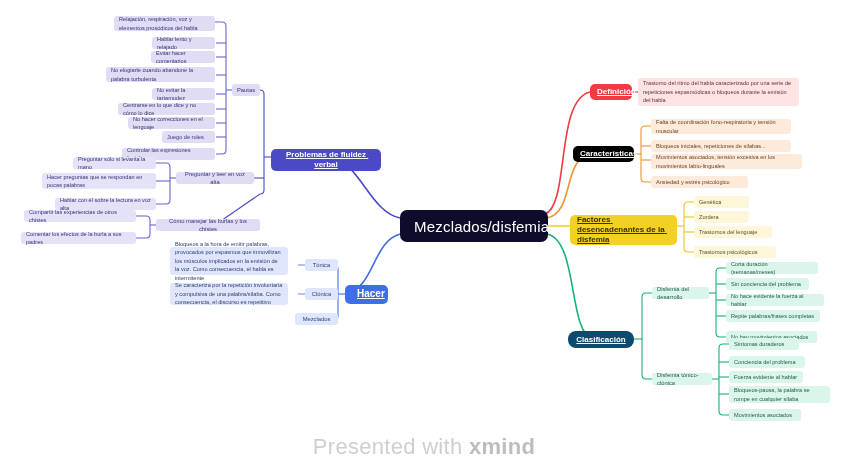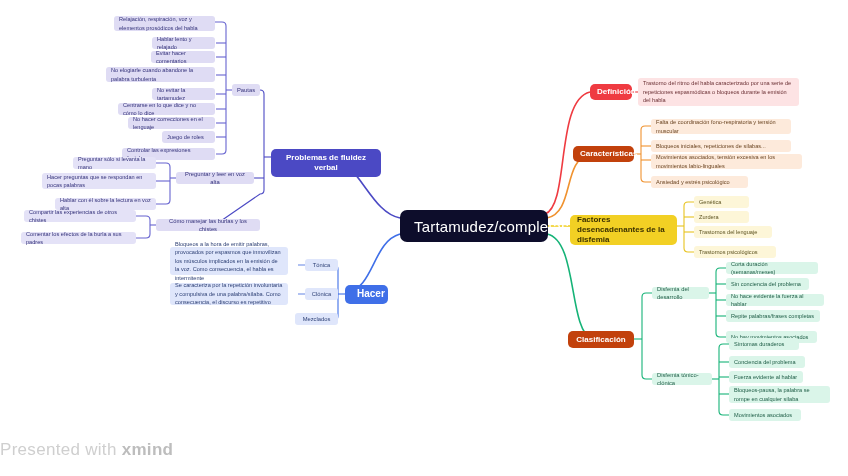--- a/index.html
+++ b/index.html
@@ -12,47 +12,47 @@
         border-radius:4px;white-space:pre-wrap;z-index:3;}
   .node span{display:block;width:100%;}
 
   
   .central{background:#0d0d2b;color:#ffffff;border-radius:7px;
            font-size:15px;font-weight:400;letter-spacing:.2px;
            padding:0 14px;justify-content:center;}
 
   
   .main-chip{color:#ffffff;font-size:8px;font-weight:700;border-radius:5px;
-             padding:3px 7px;line-height:1.25;}
+             padding:3px 7px;line-height:1.25;text-decoration:underline;}
   .c-def{background:#ef3b41;}
-  .c-car{background:#c2410c;}
+  .c-car{background:#000000;}
   .c-fac{background:#f2d024;color:#3b3100;}
-  .c-cla{background:#c2410c;}
+  .c-cla{background:#0c4a6e;border-radius:8px;}
   .c-prob{background:#4b49c4;}
   .c-tipos{background:#3f6fe8;font-size:10px;padding:4px 12px;}
 
   
   .leaf{font-size:5.6px;line-height:1.5;border-radius:3px;padding:3px 5px;
         color:#3a3a3a;}
   .l-red{background:#fde3e4;color:#6b3034;}
   .l-ora{background:#fdeadb;color:#6b4522;}
   .l-yel{background:#fdf6d8;color:#5c5220;}
   .l-gre{background:#daf5e9;color:#1d5c45;}
   .l-pur{background:#dfdcf4;color:#34327a;}
   .l-pur2{background:#e4e2f7;color:#34327a;}
   .l-blu{background:#dfe6fb;color:#2c3f74;}
 
   .sub-chip{font-size:5.8px;border-radius:3px;padding:3px 5px;line-height:1.45;}
   .s-gre{background:#daf5e9;color:#1d5c45;}
   .s-pur{background:#dfdcf4;color:#34327a;}
   .s-blu{background:#dfe6fb;color:#2c3f74;}
 
   
-  .footer{position:absolute;left:0;right:0;bottom:16px;
-          color:#cfcfcf;font-size:17px;font-weight:400;letter-spacing:.3px;z-index:4;}
+  .footer{position:absolute;left:0;right:0;bottom:16px;text-align:center;
+          color:#cfcfcf;font-size:22px;font-weight:400;letter-spacing:.3px;z-index:4;}
   .footer b{color:#bdbdbd;font-weight:700;}
 </style>
 </head>
 <body>
 
 <div id="stage">
 
   <svg id="wires" viewBox="0 0 848 476">
     <g fill="none" stroke-width="1.1">
 
@@ -134,21 +134,21 @@
       <path d="M338 269 L 338 316" stroke="#3f6fe8"></path>
       <path d="M338 269 q 0 -4 -4 -4 L 326 265" stroke="#3f6fe8"></path>
       <path d="M338 294 L 326 294" stroke="#3f6fe8"></path>
       <path d="M338 316 q 0 4 -4 4 L 326 320" stroke="#3f6fe8"></path>
       <path d="M305 265 L 298 265" stroke="#6f8fe8"></path>
       <path d="M305 294 L 298 294" stroke="#6f8fe8"></path>
     </g>
   </svg>
 
   <div class="node central" style="left:400px;top:210px;width:148px;height:32px;">
-    <span>Tartamudez/completas</span>
+    <span>Mezclados/disfemia</span>
   </div>
 
   <div class="node main-chip c-def" style="left:590px;top:84px;width:42px;height:16px;justify-content:center;">
     <span style="text-align:center;">Definición</span>
   </div>
   <div class="node leaf l-red" style="left:638px;top:78px;width:161px;height:28px;">
     <span>Trastorno del ritmo del habla caracterizado por una serie de repeticiones espasmódicas o bloqueos durante la emisión del habla</span>
   </div>
 
   <div class="node main-chip c-car" style="left:573px;top:146px;width:61px;height:16px;justify-content:center;">
@@ -218,21 +218,21 @@
   <div class="node leaf l-gre" style="left:729px;top:371px;width:74px;height:12px;">
     <span>Fuerza evidente al hablar</span>
   </div>
   <div class="node leaf l-gre" style="left:729px;top:386px;width:101px;height:17px;">
     <span>Bloqueos-pausa, la palabra se rompe en cualquier sílaba</span>
   </div>
   <div class="node leaf l-gre" style="left:729px;top:409px;width:72px;height:12px;">
     <span>Movimientos asociados</span>
   </div>
 
-  <div class="node main-chip c-prob" style="left:271px;top:149px;width:110px;height:28px;justify-content:center;">
+  <div class="node main-chip c-prob" style="left:271px;top:149px;width:110px;height:22px;justify-content:center;">
     <span style="text-align:center;">Problemas de fluidez verbal</span>
   </div>
 
   <div class="node sub-chip s-pur" style="left:232px;top:84px;width:28px;height:12px;justify-content:center;">
     <span style="text-align:center;">Pautas</span>
   </div>
   <div class="node leaf l-pur" style="left:114px;top:16px;width:101px;height:15px;">
     <span>Relajación, respiración, voz y elementos prosódicos del habla</span>
   </div>
   <div class="node leaf l-pur" style="left:152px;top:37px;width:63px;height:12px;">

